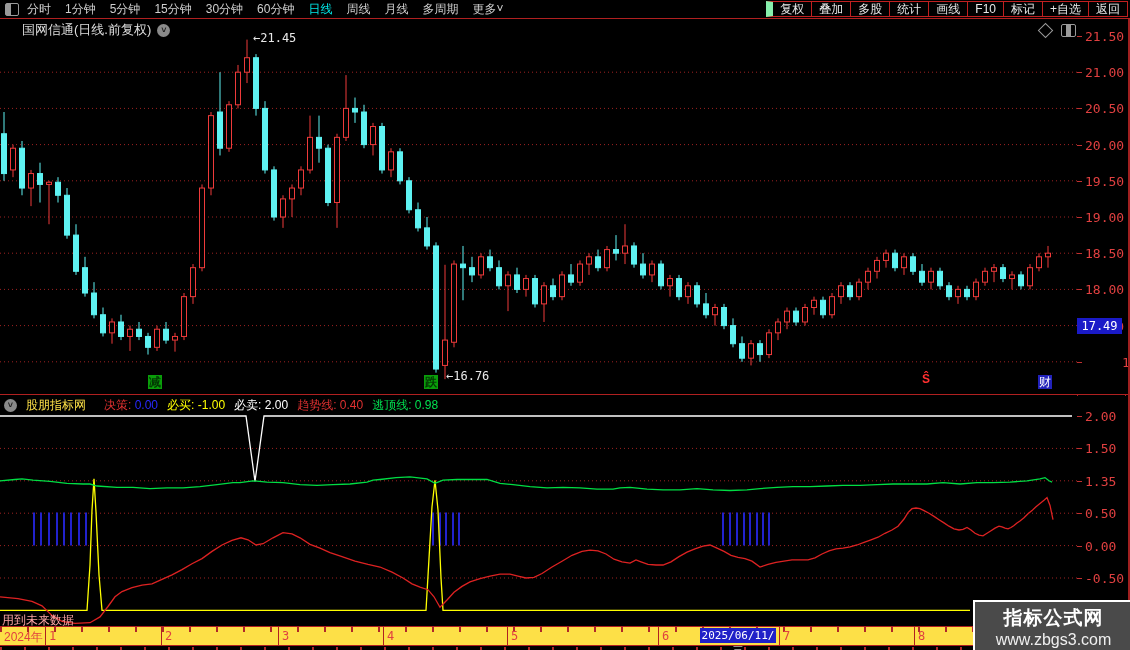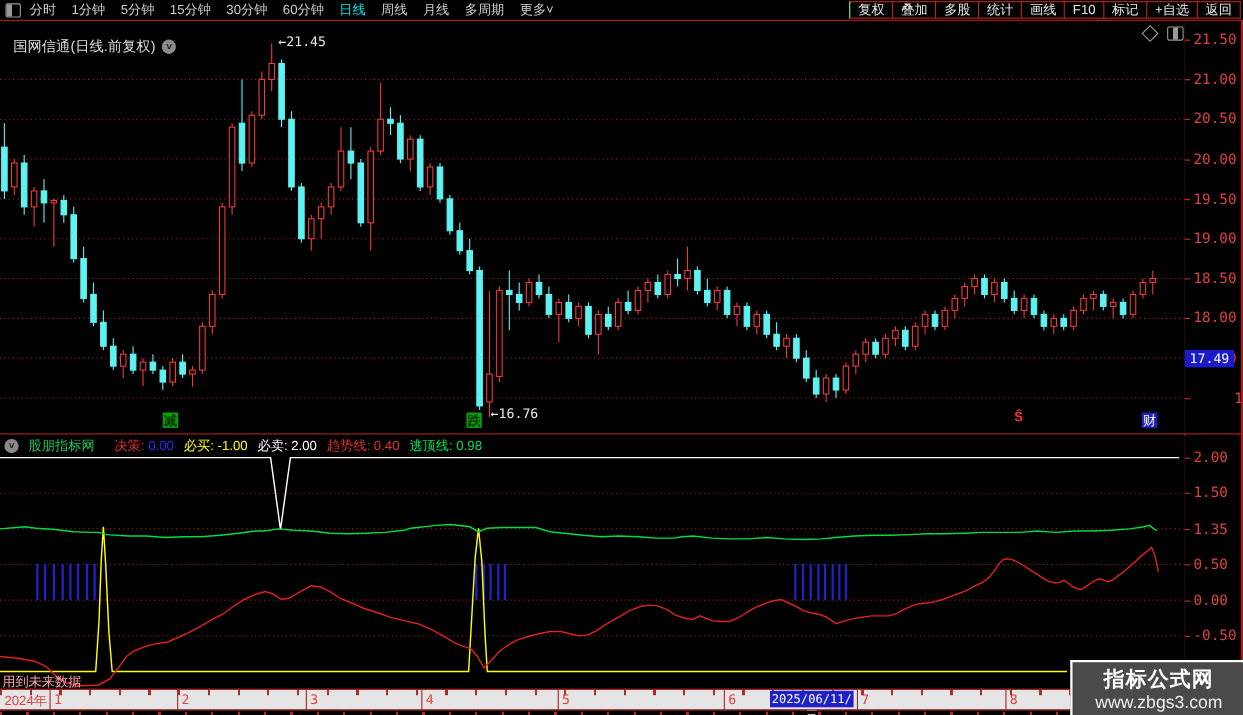--- a/index.html
+++ b/index.html
@@ -9,24 +9,24 @@
   .topbar{position:absolute;left:0;top:0;width:1130px;height:18px;background:#000;
     border-bottom:1px solid #b02020;display:flex;align-items:center;z-index:30;}
   .tb-icon{width:12px;height:11px;border:1px solid #9a9a9a;border-radius:2px;margin:0 8px 0 5px;
     background:linear-gradient(to right,#9a9a9a 0 5px,#000 5px);}
   .tb-left{display:flex;gap:14px;font-size:12px;color:#cfcfcf;white-space:nowrap;}
   .tb-left .item{cursor:default;}
   .tb-left .active{color:#00e8e8;}
   .tb-right{position:absolute;right:2px;top:1px;display:flex;height:16px;}
   .tb-btn{border:1px solid #c02020;border-left:none;color:#e8e8e8;font-size:12px;
     padding:0 7px;display:flex;align-items:center;}
-  .tb-btn:first-child{border-left:1px solid #86efac;}
-  
-  .title{position:absolute;left:12px;top:21px;font-size:13px;color:#dedede;display:flex;
-    align-items:center;gap:6px;z-index:20;margin-top:12px;}
+  .tb-btn:first-child{border-left:7px solid #86efac;}
+  
+  .title{position:absolute;left:22px;top:21px;font-size:13px;color:#dedede;display:flex;
+    align-items:center;gap:6px;z-index:20;}
   .circ-ic{width:13px;height:13px;border-radius:50%;background:#8a8a8a;color:#1a1a1a;
     font-size:9px;line-height:13px;text-align:center;font-weight:bold;}
   .t-icons{position:absolute;left:1040px;top:24px;display:flex;gap:10px;z-index:20;}
   .diamond{width:9px;height:9px;border:1px solid #9a9a9a;transform:rotate(45deg);margin-top:1px;}
   .split-sq{width:13px;height:11px;border:1px solid #9a9a9a;border-radius:2px;
     background:linear-gradient(to right,#000 0 4px,#9a9a9a 4px 9px,#000 9px);}
   
   .sep{position:absolute;background:#b02020;z-index:15;}
   svg{position:absolute;left:0;overflow:visible;}
   
@@ -42,24 +42,24 @@
   
   .note{position:absolute;font-size:12px;color:#e8e8e8;z-index:8;font-family:"DejaVu Sans Mono",monospace;}
   .gmark{position:absolute;width:14px;height:14px;background:#0a9e0a;color:#033803;font-size:12px;
     line-height:14px;text-align:center;z-index:8;font-weight:bold;}
   .smark{position:absolute;color:#ff3030;font-size:12px;font-weight:bold;z-index:8;}
   .bmark{position:absolute;background:#2222bb;color:#fff;font-size:12px;padding:0 1px;
     line-height:14px;z-index:8;}
   
   .ind-head{position:absolute;left:4px;top:397px;height:16px;display:flex;align-items:center;
     gap:9px;font-size:12px;z-index:20;white-space:nowrap;}
-  .ind-name{color:#22c55e;}
+  .ind-name{color:#fde047;}
   .fut-note{position:absolute;left:2px;top:612px;font-size:12px;color:#fca5a5;z-index:9;}
   
-  .taxis{position:absolute;left:0;top:627px;width:1094px;height:18px;background:#e5e5e5;z-index:5;}
+  .taxis{position:absolute;left:0;top:627px;width:1094px;height:18px;background:#fde047;z-index:5;}
   .taxis .ticks{position:absolute;left:0;top:0;width:100%;height:5px;
     background:repeating-linear-gradient(to right,#b02828 0 2px,transparent 2px 27px);}
   .m-label{position:absolute;top:2px;font-family:"DejaVu Sans Mono",monospace;font-size:12px;color:#e04040;}
   .m-div{position:absolute;top:0;width:1px;height:18px;background:#b02020;}
   .year{position:absolute;left:4px;top:2px;font-size:12px;color:#e04040;z-index:6;}
   .date-tag{position:absolute;left:700px;top:628px;width:76px;height:15px;background:#2020c8;
     color:#fff;font-size:11px;line-height:15px;text-align:center;z-index:7;
     font-family:"DejaVu Sans Mono",monospace;}
   .bstrip{position:absolute;left:0;top:647px;width:1094px;height:3px;
     background:repeating-linear-gradient(to right,#b02828 0 2px,transparent 2px 24px);z-index:5;}

